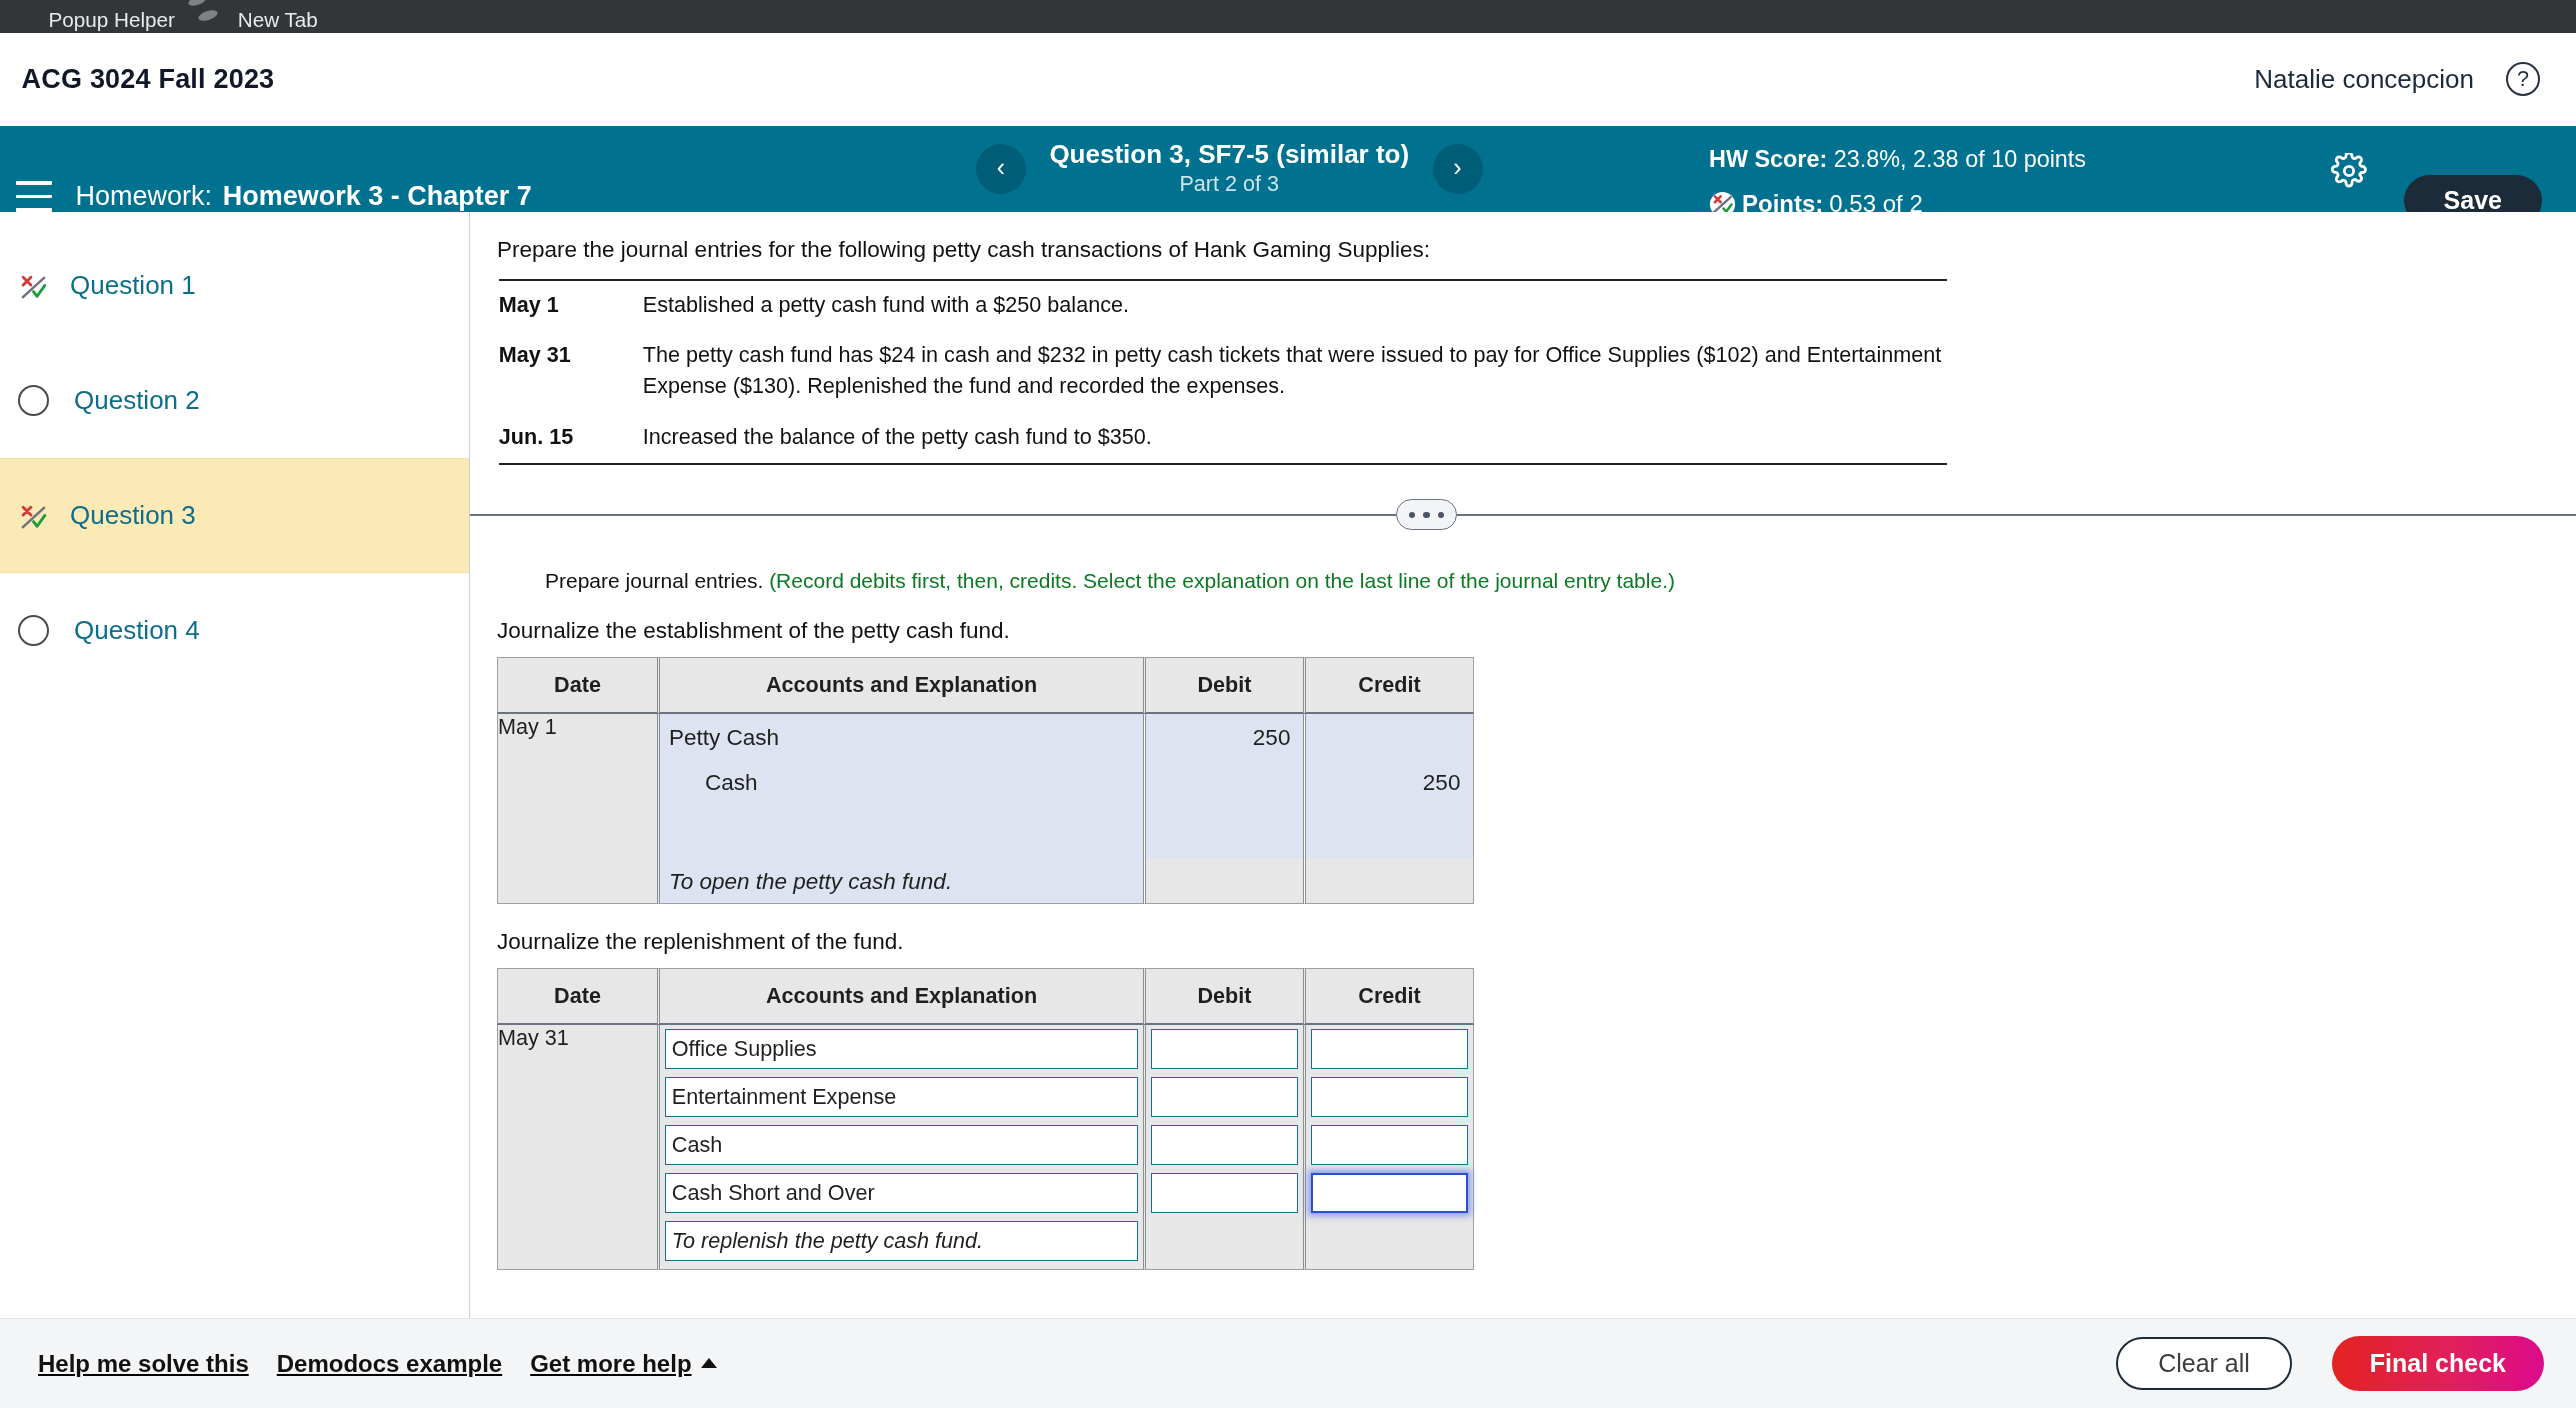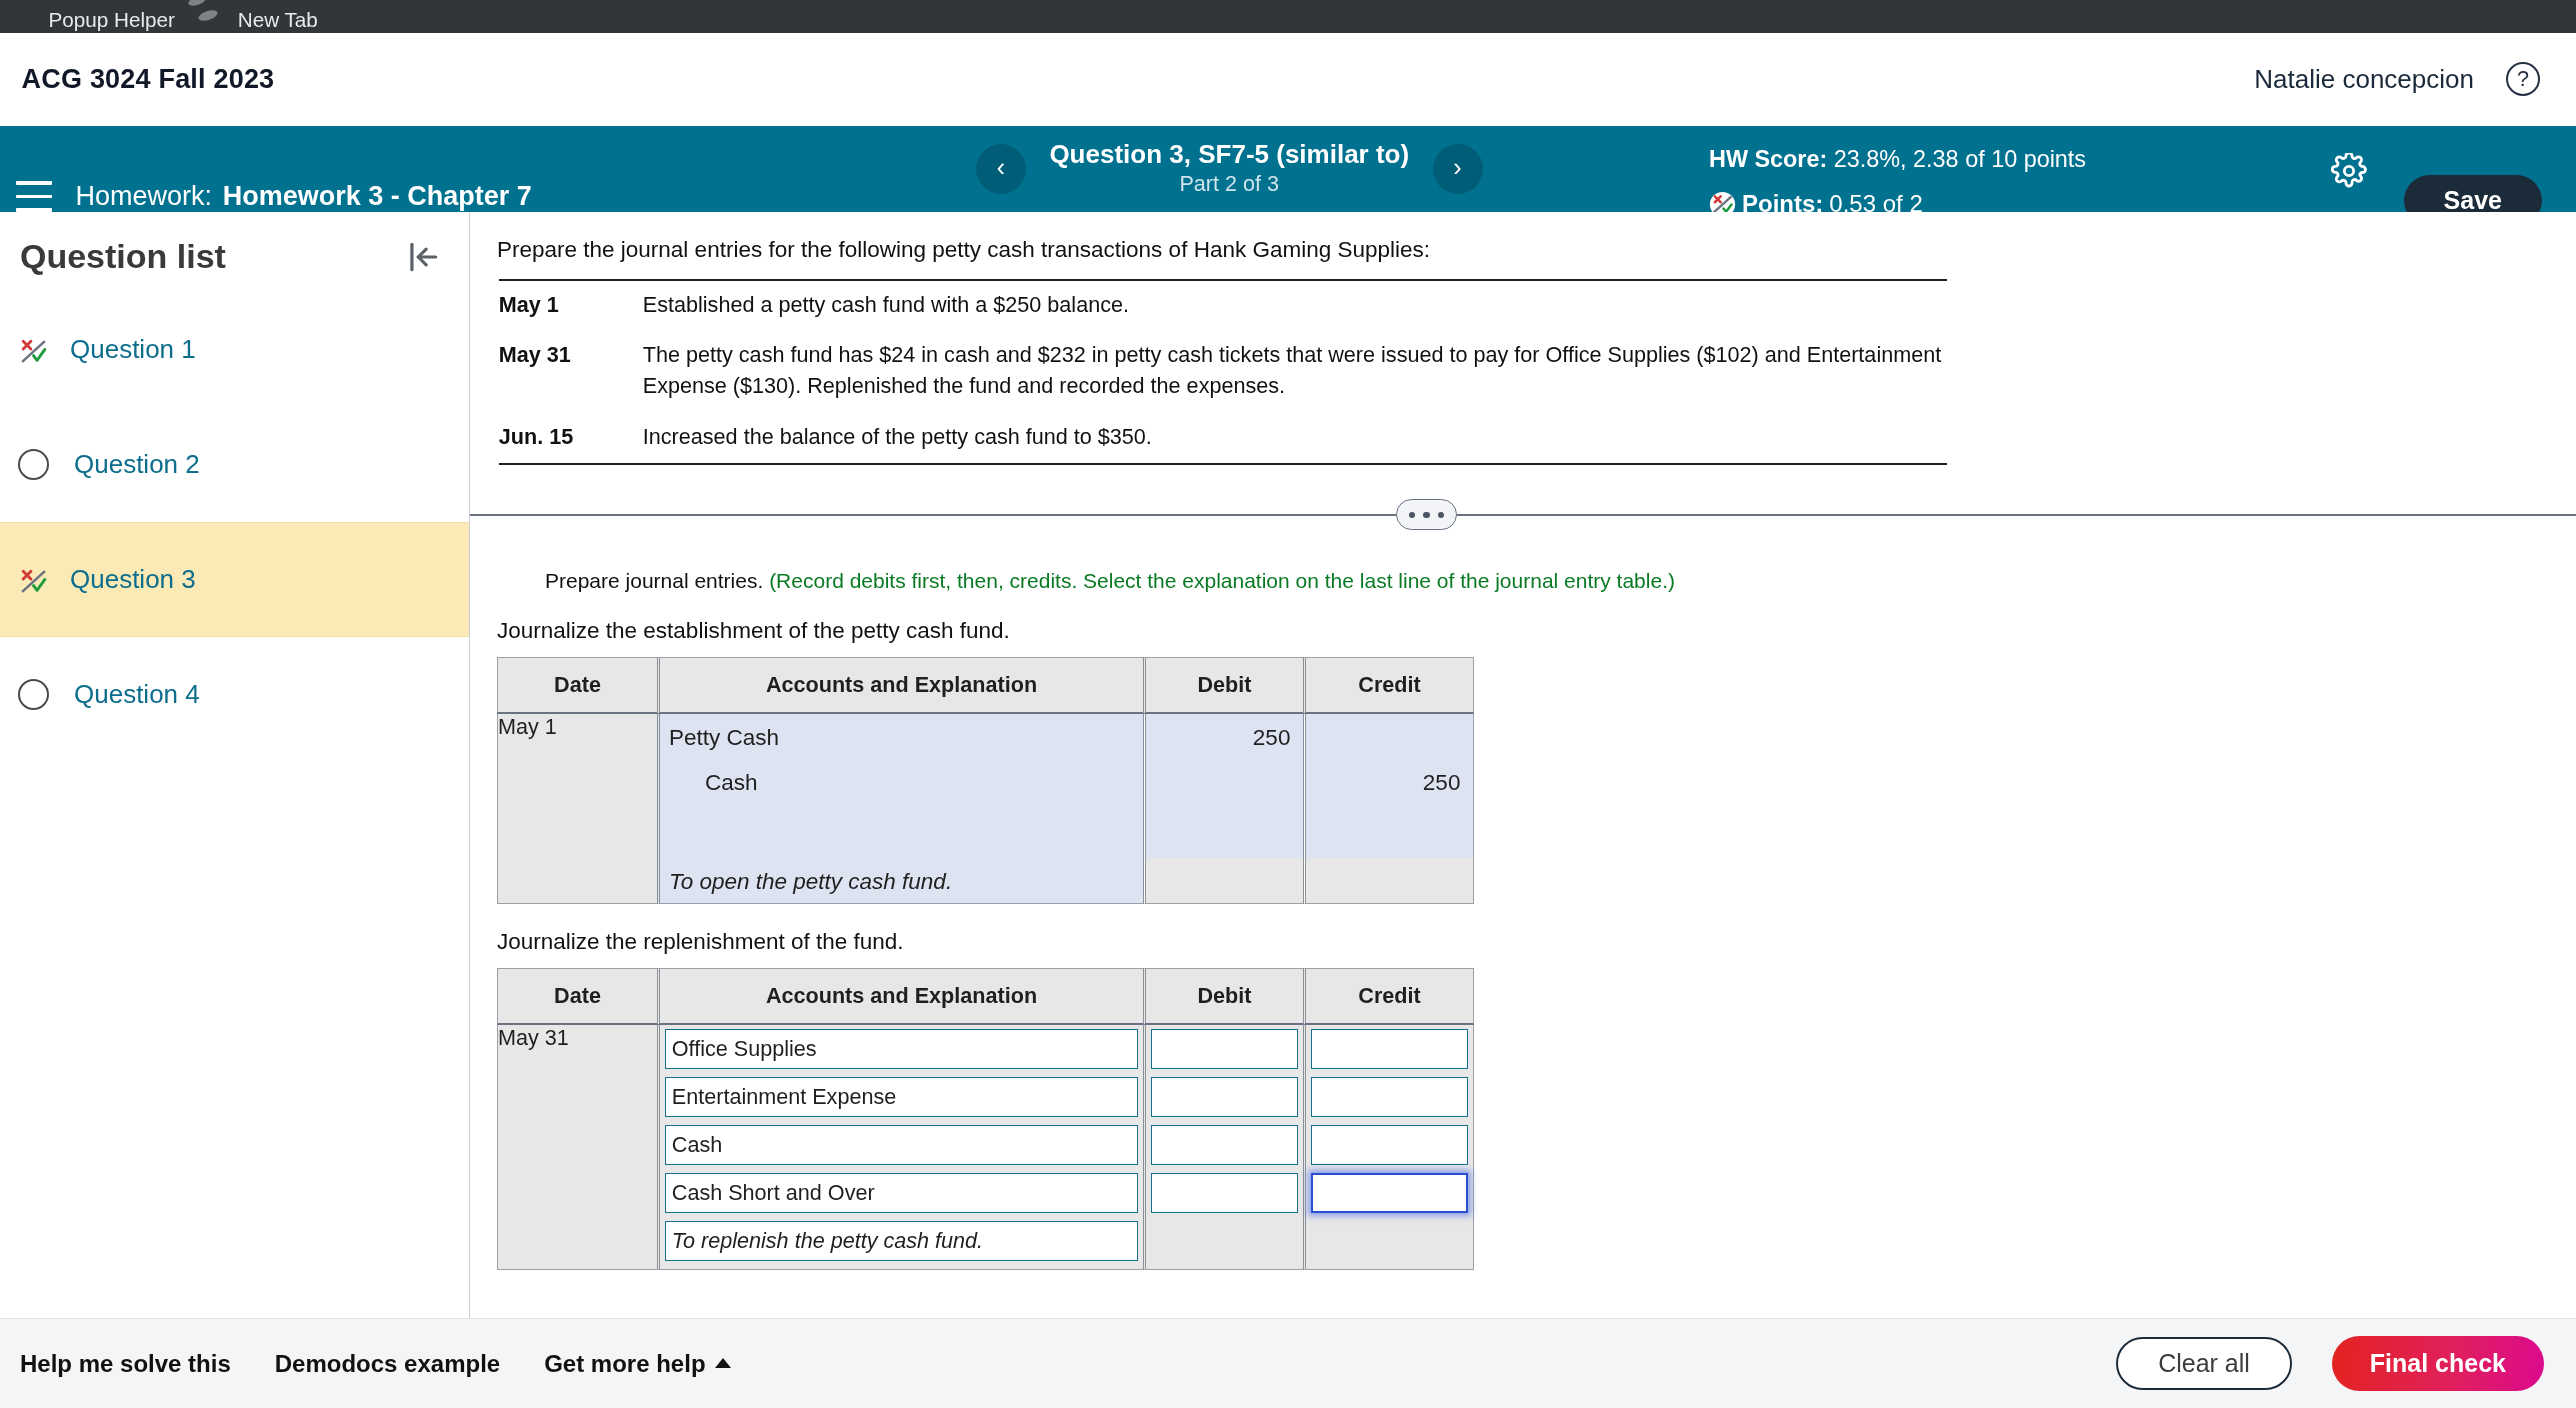--- a/index.html
+++ b/index.html
@@ -200,21 +200,21 @@
   .inp.focused { border: 2.2px solid #2b4fd1; box-shadow: 0 0 6.3px 2.7px rgba(70,100,235,.55); }
   .row-pad { padding: 4.5px 5.4px 3.6px 5.4px; }
   .bg-gray { background: #e7e7e7; }
 
   
   .bottom-bar {
     position: absolute; bottom: 0; left: 0; width: 2576px; height: 90px;
     background: #f4f5f6; border-top: 0.9px solid #dfe1e4;
     display: flex; align-items: center;
   }
-  .bl-links { display: flex; align-items: center; gap: 44px; margin-left: 20px; }
+  .bl-links { display: flex; align-items: center; gap: 28px; margin-left: 38px; text-decoration: underline; }
   .bl-link { font-size: 24px; font-weight: bold; color: #111; cursor: pointer; display:flex; align-items:center; gap:9px; }
   .caret-up {
     width: 0; height: 0; border-left: 8px solid transparent; border-right: 8px solid transparent;
     border-bottom: 10px solid #111; display: inline-block; margin-top: -1.8px;
   }
   .br-btns { position: absolute; right: 32px; display: flex; align-items: center; gap: 40px; }
   .clear-btn {
     background: #fff; border: 2.7px solid #1c2b39; border-radius: 29px;
     font-size: 25px; color: #3d3d3d; padding: 10px 40px; cursor: pointer;
     font-family: "Liberation Sans", sans-serif;
@@ -288,30 +288,20 @@
   <div class="gear-btn">
     <svg width="36" height="36" viewBox="0 0 24 24" fill="none" stroke="#ffffff" stroke-width="1.9">
       <circle cx="12" cy="12" r="3.1"></circle>
       <path d="M19.4 13.5a1.7 1.7 0 0 0 .34 1.87l.06.06a2 2 0 1 1-2.83 2.83l-.06-.06a1.7 1.7 0 0 0-1.87-.34 1.7 1.7 0 0 0-1.03 1.56V20a2 2 0 1 1-4 0v-.09A1.7 1.7 0 0 0 8.9 18.3a1.7 1.7 0 0 0-1.87.34l-.06.06a2 2 0 1 1-2.83-2.83l.06-.06a1.7 1.7 0 0 0 .34-1.87 1.7 1.7 0 0 0-1.56-1.03H2.8a2 2 0 1 1 0-4h.09A1.7 1.7 0 0 0 4.5 7.9a1.7 1.7 0 0 0-.34-1.87l-.06-.06A2 2 0 1 1 6.93 3.14l.06.06a1.7 1.7 0 0 0 1.87.34h.08A1.7 1.7 0 0 0 9.97 1.98V1.9a2 2 0 1 1 4 0v.09a1.7 1.7 0 0 0 1.03 1.56 1.7 1.7 0 0 0 1.87-.34l.06-.06a2 2 0 1 1 2.83 2.83l-.06.06a1.7 1.7 0 0 0-.34 1.87v.08a1.7 1.7 0 0 0 1.56 1.03h.09a2 2 0 1 1 0 4h-.09a1.7 1.7 0 0 0-1.56 1.03z"></path>
     </svg>
   </div>
   <button class="save-btn">Save</button>
 </div>
 
 <div class="sidebar">
-  <div class="sidebar-head">
-    <div class="sidebar-title">Question list</div>
-    <div class="collapse-icon">
-      <svg width="38" height="38" viewBox="0 0 24 24" fill="none" stroke="#5b6166" stroke-width="2" stroke-linecap="round" stroke-linejoin="round">
-        <path d="M5 4 L5 20"></path>
-          <path d="M20 12 L9 12"></path>
-          <path d="M14 7 L9 12 L14 17"></path>
-      </svg>
-    </div>
-  </div>
 
   <div class="q-item first">
     <span class="partial-icon">
       <svg width="31" height="31" viewBox="0 0 30 30">
         <path d="M4 25 L26 5" stroke="#6b7280" stroke-width="2.4"></path>
         <path d="M5 5 L12.5 12.5 M12.5 5 L5 12.5" stroke="#d23b3b" stroke-width="2.8" stroke-linecap="round"></path>
         <path d="M15 19 L18.5 23.5 L26 13" stroke="#1f9a3d" stroke-width="2.8" fill="none" stroke-linecap="round" stroke-linejoin="round"></path>
       </svg>
     </span>
     <span class="q-label">Question 1</span>

